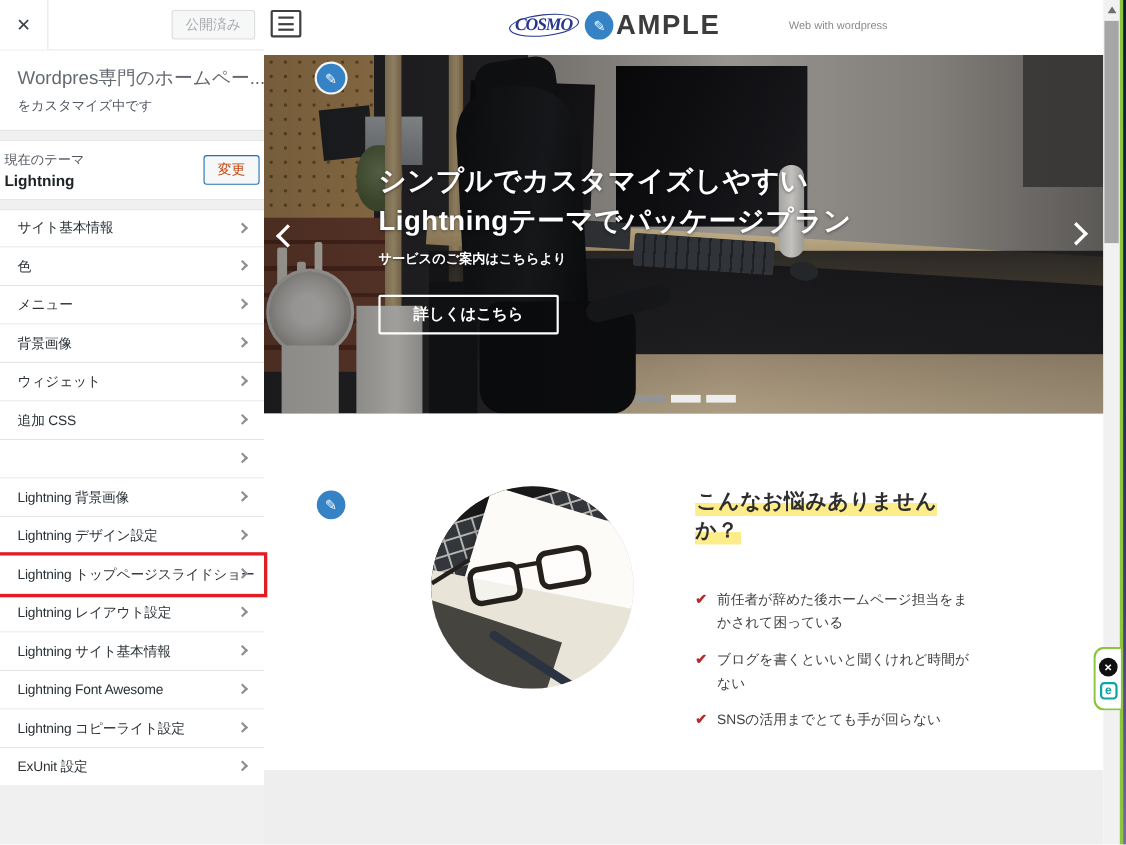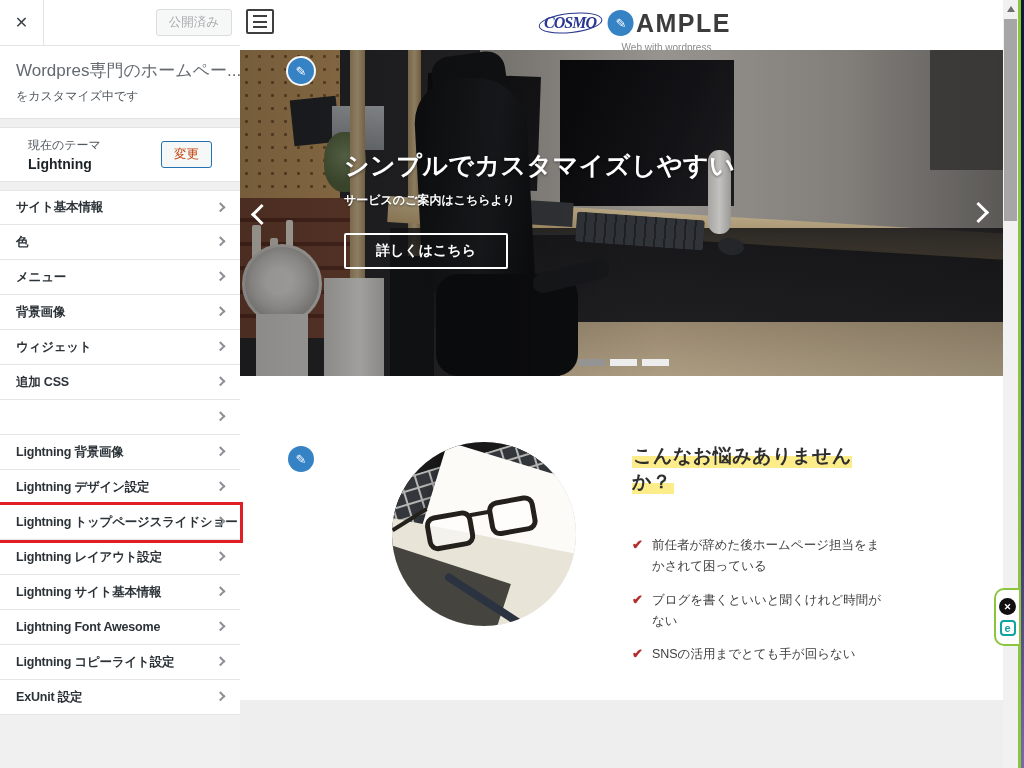--- a/index.html
+++ b/index.html
@@ -9,36 +9,36 @@
 
   
   #sidebar { position:absolute; left:0; top:0; width:240px; height:768px; background:#f0f0f1; }
   .topbar { height:46px; background:#fff; border-bottom:1px solid #e2e4e7; display:flex; align-items:stretch; }
   .close-btn { width:44px; display:flex; align-items:center; justify-content:center; font-size:16px; color:#3c434a; border-right:1px solid #e2e4e7; background:#fff; cursor:pointer; }
   .publish-btn { margin:9px 8px 9px auto; padding:3px 12px; background:#f6f7f7; border:1px solid #dcdcde; border-radius:3px; color:#a7aaad; font-size:12.5px; }
   .info { background:#fff; padding:13px 14px 13px 16px; border-bottom:1px solid #e2e4e7; }
   .panel-title { font-size:17px; color:#646970; font-weight:400; display:flex; align-items:center; white-space:nowrap;gap:20px; }
   .help-icon { width:15px; height:15px; min-width:15px; border-radius:50%; background:#646970; color:#fff; font-size:10px; font-weight:bold; display:inline-flex; align-items:center; justify-content:center; margin-left:3px; }
   .subtitle { font-size:12px; color:#50575e; margin-top:6px; }
-  .theme-box { margin-top:8px; background:#fff; border-top:1px solid #e2e4e7; border-bottom:1px solid #e2e4e7; padding:9px 28px; display:flex; align-items:center; }
+  .theme-box { margin-top:8px; background:#fff; border-top:1px solid #e2e4e7; border-bottom:1px solid #e2e4e7; padding:9px 4px; display:flex; align-items:center; }
   .theme-label { font-size:12px; color:#50575e; }
   .theme-name { font-size:14px; font-weight:bold; color:#1d2327; margin-top:2px; }
   .change-btn { margin-left:auto; padding:4px 12px; font-size:12.5px; color:#c2410c; border:1px solid #2271b1; background:#f6f7f7; border-radius:3px; cursor:pointer; }
   .menu { margin-top:8px; list-style:none; }
-  .menu li { position:relative; height:35px; background:#fff; border-bottom:1px solid #e5e5e5; display:flex; align-items:center; padding:0 26px 0 16px; font-size:12.5px; letter-spacing:-0.2px; color:#2c3338; font-weight:700; cursor:pointer; white-space:nowrap; }
+  .menu li { position:relative; height:35px; background:#fff; border-bottom:1px solid #e5e5e5; display:flex; align-items:center; padding:0 26px 0 16px; font-size:12.5px; letter-spacing:-0.2px; color:#2c3338; font-weight:400; cursor:pointer; white-space:nowrap; }
   .menu li:first-child { border-top:1px solid #e5e5e5; }
   .chev { position:absolute; right:16px; top:50%; width:7px; height:7px; border-top:2px solid #8c8f94; border-right:2px solid #8c8f94; transform:translateY(-60%) rotate(45deg); }
   .menu li.highlighted { outline:3px solid #e01e24; z-index:2; }
 
   
   #preview { position:absolute; left:240px; top:0; width:763px; height:768px; background:#fff; }
   .site-header { position:relative; height:50px; background:#fff; }
   .hamburger { position:absolute; left:6px; top:9px; width:28px; height:25px; border:2px solid #3f3f3f; border-radius:2px; display:flex; flex-direction:column; justify-content:space-evenly; padding:0 5px; cursor:pointer; background:#fff; }
   .hamburger .bar { height:2px; background:#3f3f3f; }
-  .logo { position:absolute; left:50%; top:5px; transform:translateX(-50%) translateX(14px); display:flex; flex-direction:column; align-items:center; cursor:pointer; }
+  .logo { position:absolute; left:50%; top:5px; transform:translateX(-50%) translateX(14px); display:flex; flex-direction:row; align-items:center; cursor:pointer; }
   .logo-row { display:flex; align-items:center; }
   .emblem { position:relative; font-family:"Liberation Serif", serif; font-style:italic; font-weight:bold; font-size:16px; letter-spacing:-1px; color:#28368f; padding:9px 4px; }
   .emblem::after { content:""; position:absolute; left:-2px; right:-2px; top:8px; bottom:8px; border:1.5px solid #28368f; border-radius:50%; transform:rotate(-6deg); }
   .edit-badge { width:26px; height:26px; border-radius:50%; background:#3582c4; color:#fff; font-size:13px; display:flex; align-items:center; justify-content:center; cursor:pointer; }
   .logo-edit { margin:0 2px 0 8px; z-index:1; }
   .logo-name { font-size:25px; font-weight:bold; color:#3c3c3c; letter-spacing:1.5px; }
   .logo-tagline { font-size:10px; color:#8a8a8a; margin-top:1px; padding-left:62px; }
 
   
   .hero { position:relative; height:326px; overflow:hidden; background:#2b2b2e; }
@@ -274,20 +274,21 @@
       <div class="ph-chairarm"></div>
       <div class="ph-overlay"></div>
 
       <div class="edit-badge hero-edit">
           <span>✎</span>
         </div>
 
       <div class="hero-copy">
         <div class="hero-title">
           <div>シンプルでカスタマイズしやすい</div>
+          <div>Lightningテーマでパッケージプラン</div>
         </div>
         <div class="hero-caption">サービスのご案内はこちらより</div>
         <a class="hero-btn">詳しくはこちら</a>
       </div>
 
       <div class="arrow arrow-prev"></div>
       <div class="arrow arrow-next"></div>
 
       <div class="dots">
         <span class="dot active"></span>

